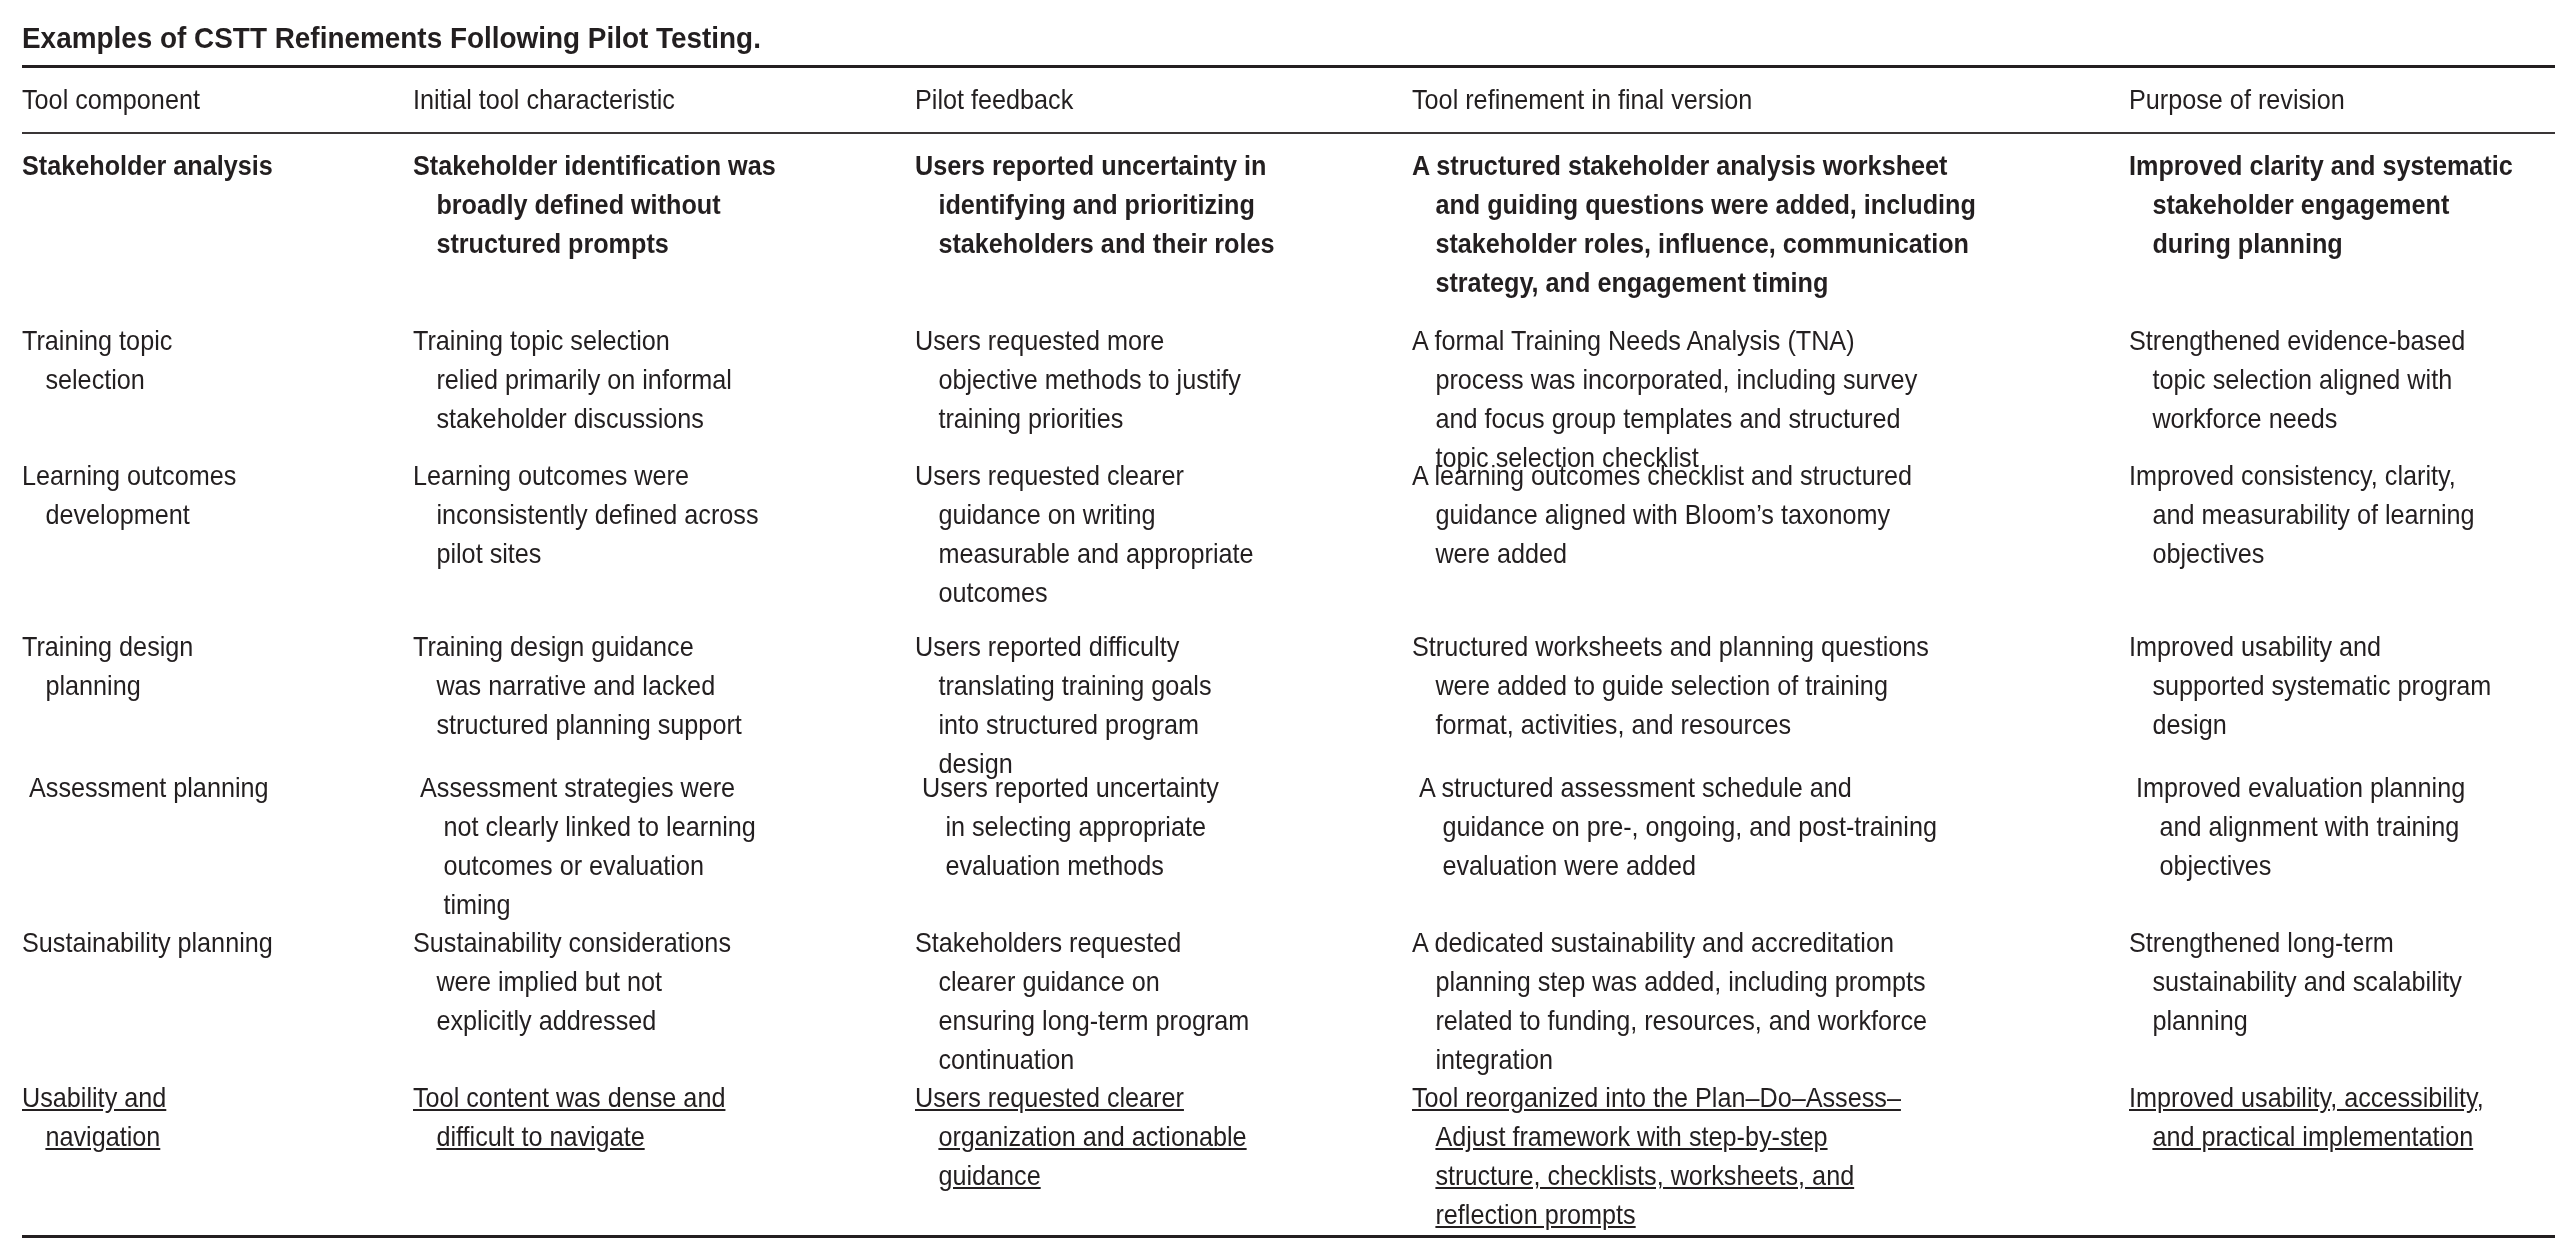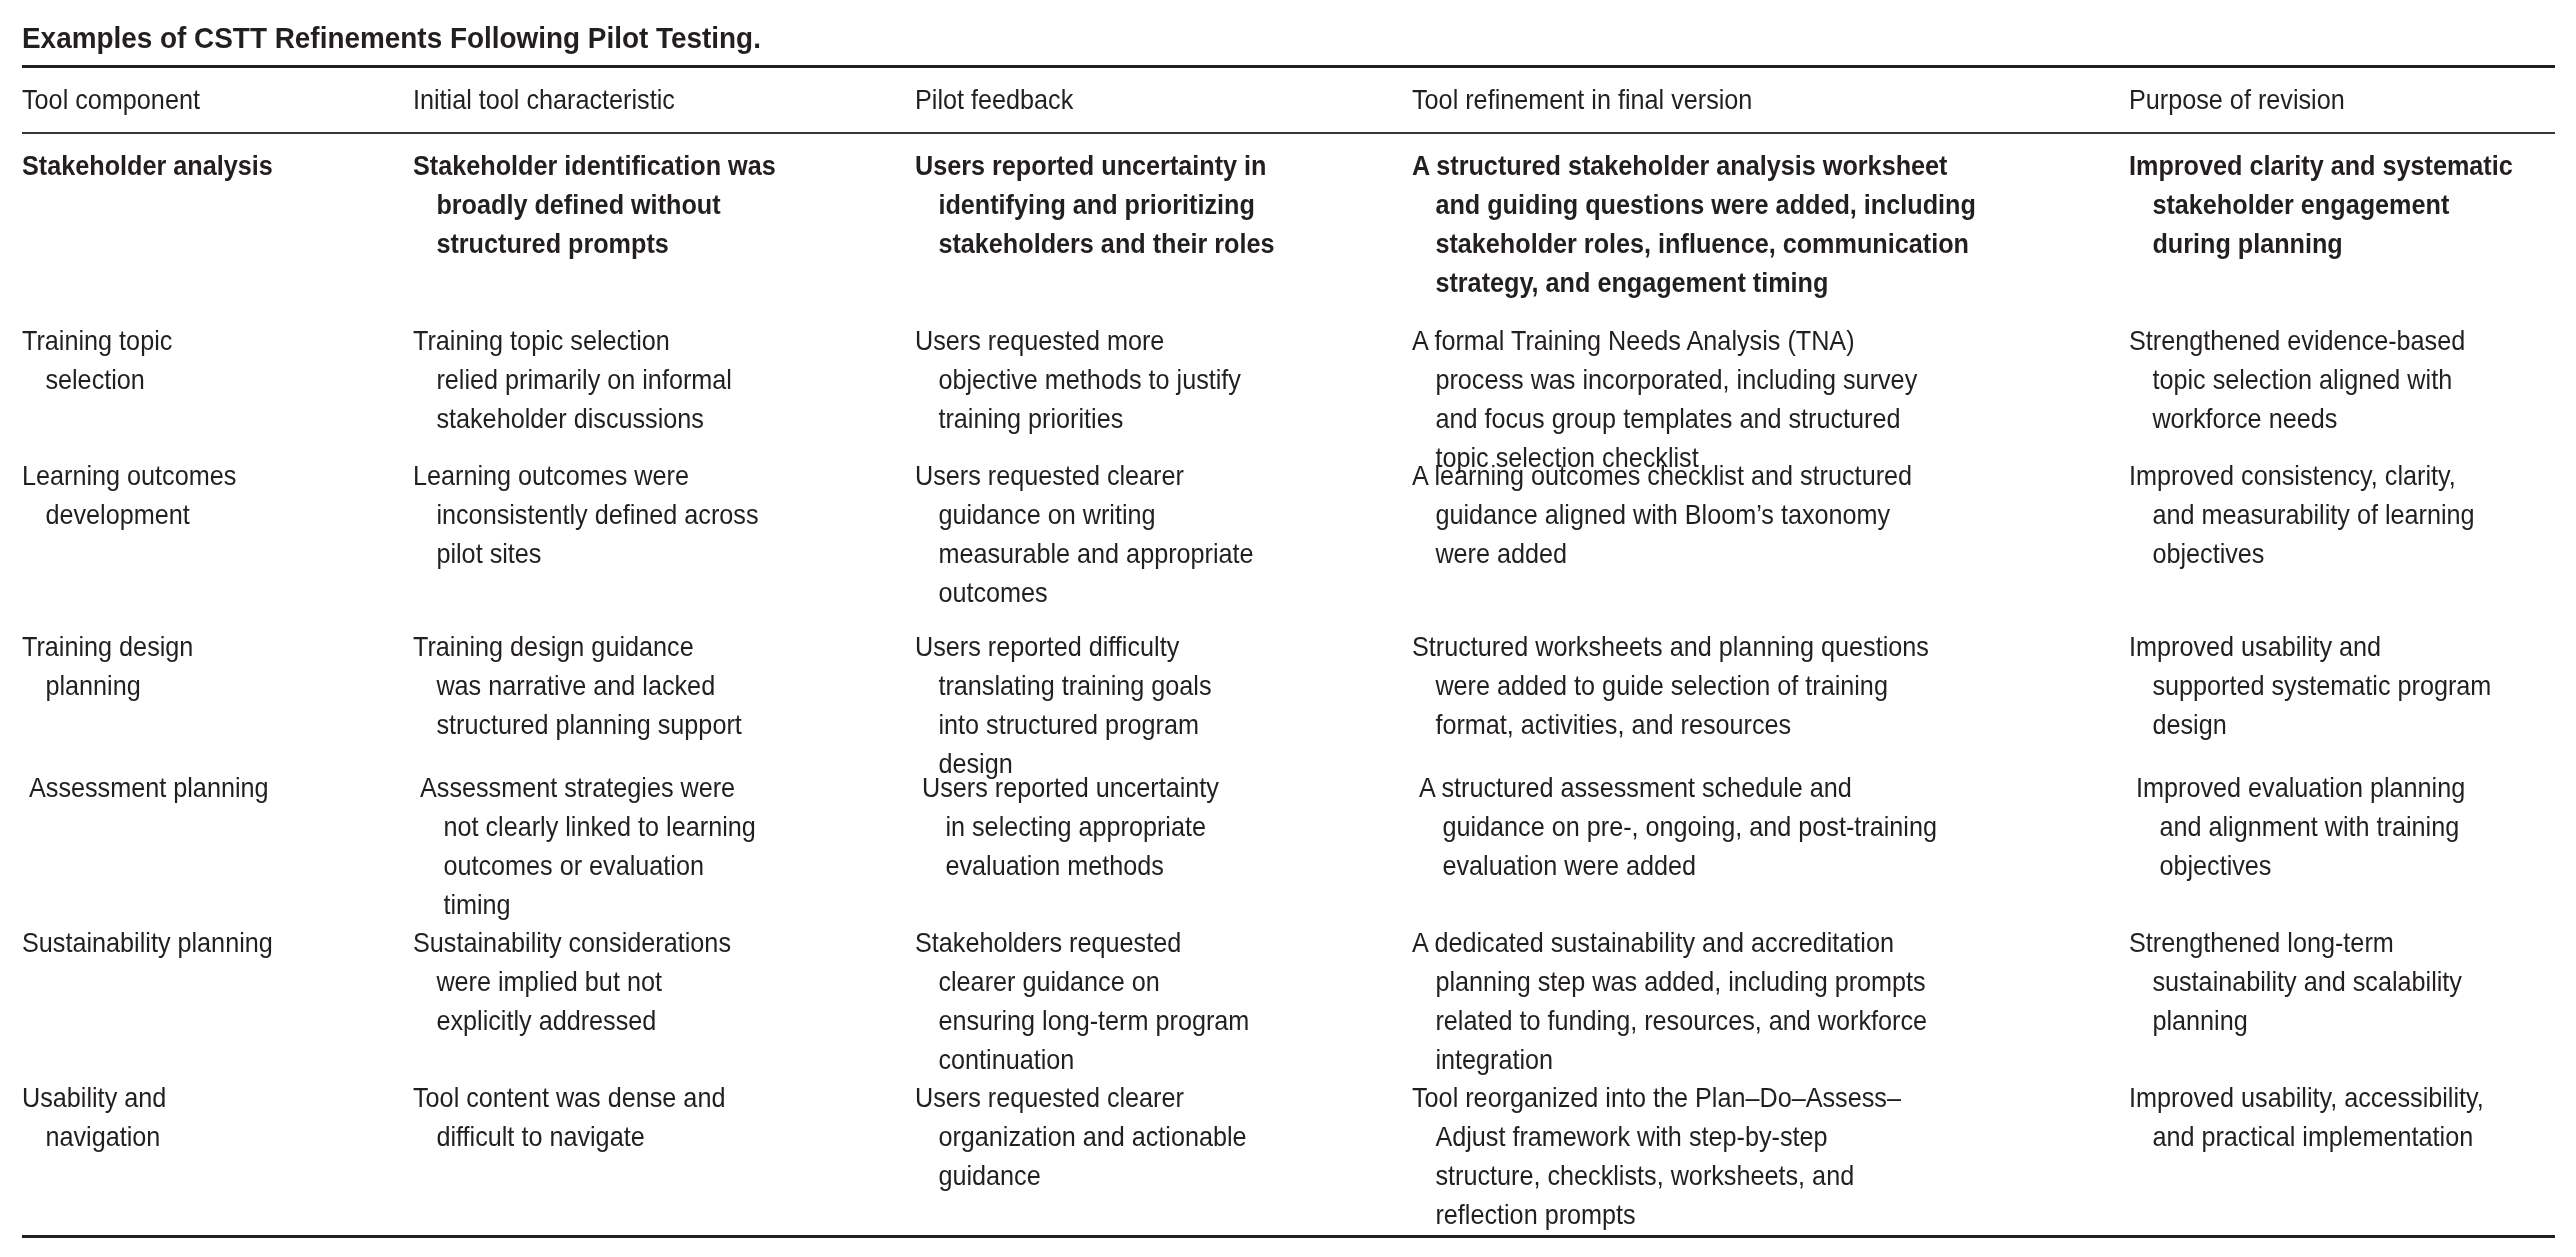--- a/index.html
+++ b/index.html
@@ -56,21 +56,21 @@
   .c3 { left: 1412px; }
   .c4 { left: 2129px; }
 
   .hdr { top: 80px; }
   .r0 { top: 146px; font-weight: bold; }
   .r1 { top: 301px; margin-top: 20px; }
   .r2 { top: 456px; }
   .r3 { top: 612px; margin-top: 15px; }
   .r4 { top: 768px; margin-left: 7px; }
   .r5 { top: 923px; }
-  .r6 { top: 1078px; }
+  .r6 { top: 1078px; text-decoration: underline; }
 </style>
 </head>
 <body>
 
 <div class="title">Examples of CSTT Refinements Following Pilot Testing.</div>
 
 <div class="rule top"></div>
 
 <div>
   <div class="cell c0 hdr">

